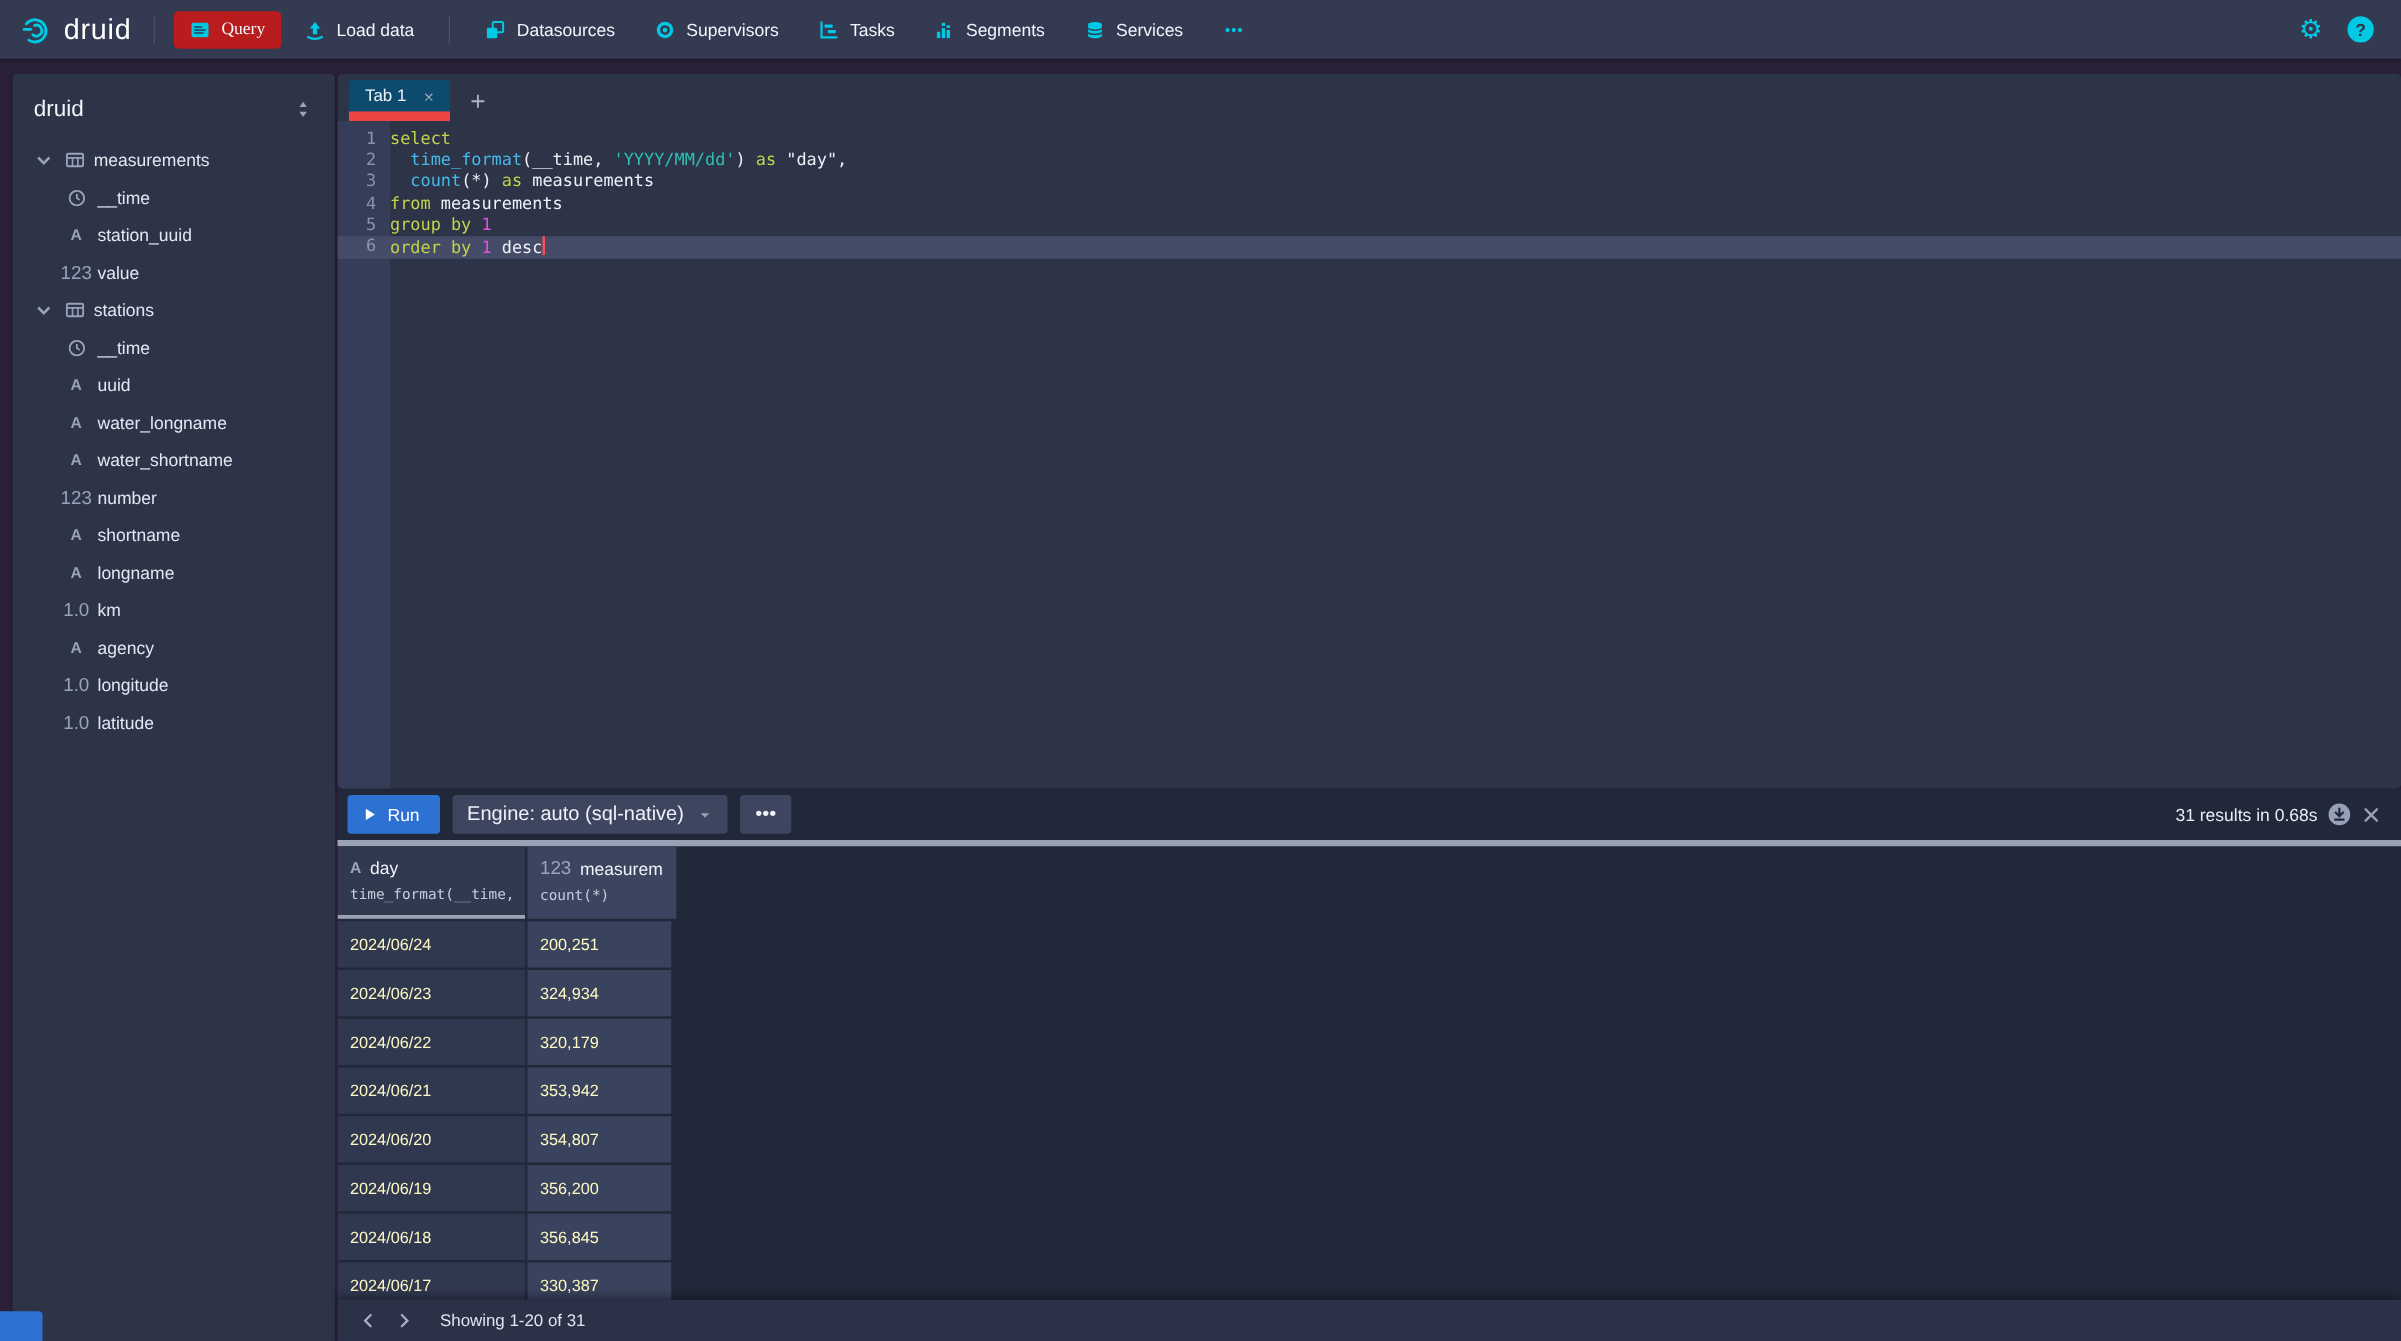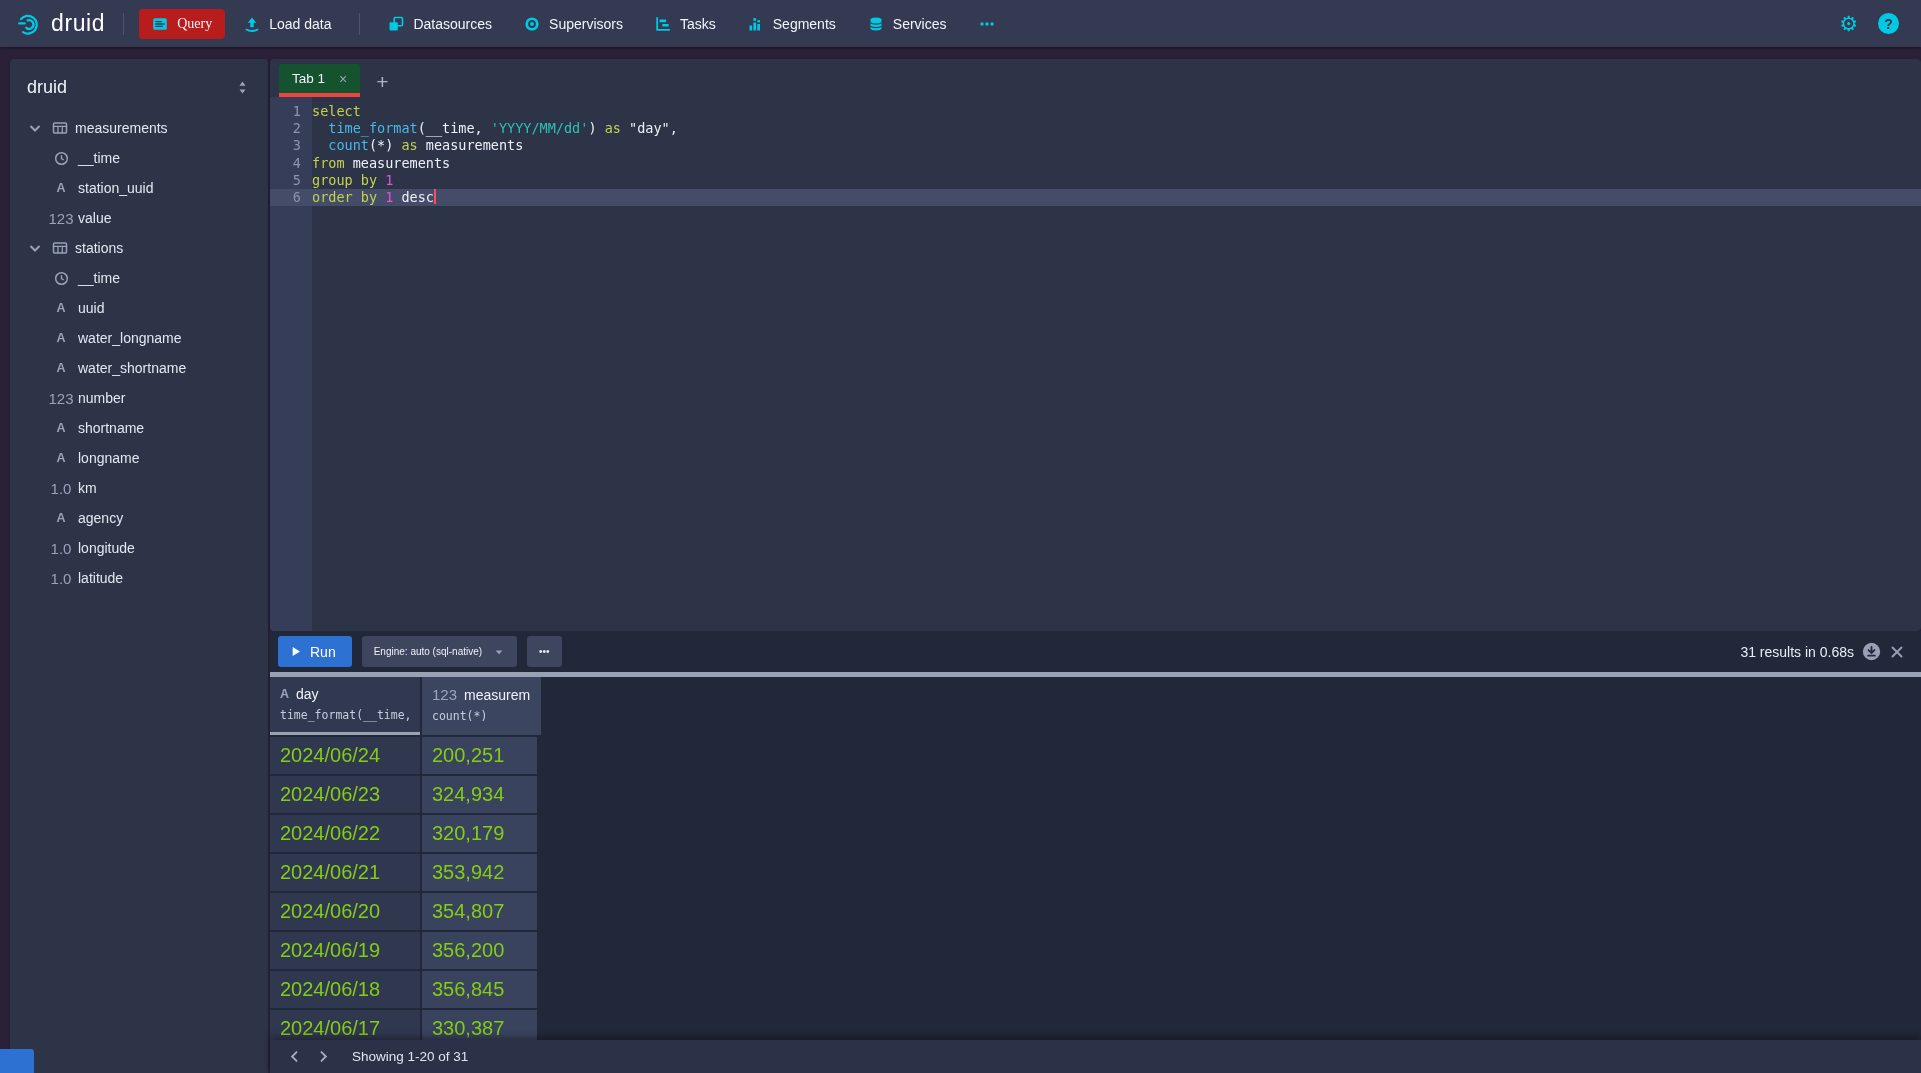--- a/index.html
+++ b/index.html
@@ -30,22 +30,22 @@
   .tree-item.depth0 { padding-left:15px; gap:5px; }
   .tree-item.depth1 { padding-left:41px; gap:7px; }
   .tree-icon { width:20px; display:flex; justify-content:center; align-items:center; color:#98a2b8; flex:none; }
   .type-text { font-size:15px; color:#98a2b8; letter-spacing:0; }
   .letter-a { font-size:12.5px; font-weight:bold; color:#98a2b8; }
 
   
   .editor-panel { position:absolute; left:270px; top:59px; width:1651px; height:572px;
                   background:#2d3448; border-radius:4px; overflow:hidden; box-shadow:0 1px 3px rgba(0,0,0,.3); }
   .tabbar { height:38px; display:flex; align-items:flex-end; padding-left:9px; }
-  .tab { display:flex; align-items:center; gap:14px; height:33px; padding:0 13px; background:#14532d;
-         border-radius:3px 3px 0 0; border-bottom:4px solid #ef4444; color:#f0f3f8; font-size:13.5px; cursor:pointer; }
+  .tab { display:flex; align-items:center; gap:14px; height:33px; padding:0 13px; background:#0c4a6e;
+         border-radius:3px 3px 0 0; border-bottom:8px solid #ef4444; color:#f0f3f8; font-size:13.5px; cursor:pointer; }
   .tab-close { color:#9aa4ba; font-size:14px; line-height:1; cursor:pointer; }
   .tab-add { color:#aab3c6; font-size:21px; margin-left:16px; margin-bottom:5px; line-height:1; cursor:pointer; font-weight:300; }
   .code { position:absolute; top:38px; left:0; right:0; bottom:0; padding-top:6px;
           font-family:"DejaVu Sans Mono", monospace; font-size:13.5px; line-height:17.2px;
           background:linear-gradient(90deg, #363d58 0, #363d58 42px, transparent 42px); cursor:text; }
   .code-row { display:flex; white-space:pre; }
   .code-row.active { background:#454c68; }
   .ln { width:42px; text-align:right; padding-right:11px; color:#8b94ab; flex:none; }
   .code-text { }
   .tk-kw { color:#c3d34c; }
@@ -53,38 +53,38 @@
   .tk-str { color:#2cc1b2; }
   .tk-num { color:#e051e0; }
   .tk-plain { color:#eef1f8; }
   .cursor { display:inline-block; width:2px; height:15px; background:#ff4d57; vertical-align:-2px; }
 
   
   .south { position:absolute; left:270px; top:631px; right:0; bottom:0; background:#212839; }
   .toolbar { display:flex; align-items:center; height:41px; padding:0 16px 0 8px; gap:10px; }
   .btn-run { display:flex; align-items:center; gap:8px; background:#2d72d2; color:#ffffff; font-size:14px;
              height:31px; padding:0 16px 0 11px; border-radius:3px; cursor:pointer; border:none; }
-  .btn-secondary { display:flex; align-items:center; gap:11px; background:#3d455f; color:#eef1f7; font-size:10px;
+  .btn-secondary { display:flex; align-items:center; gap:11px; background:#3d455f; color:#eef1f7; font-size:16px;
                    height:31px; padding:0 12px; border-radius:3px; cursor:pointer; border:none; }
   .status-group { margin-left:auto; display:flex; align-items:center; gap:8px; }
   .status-text { color:#e8edf5; font-size:14px; }
   .icon-btn { cursor:pointer; display:flex; align-items:center; }
   .splitter { position:absolute; left:0; top:41px; right:0; height:5px; background:#99a1b4; cursor:row-resize; }
 
   .results { position:absolute; left:0; top:46px; right:0; bottom:33px; overflow:hidden; }
   .thead { display:flex; gap:2px; }
   .th { height:58px; padding:9px 10px 0 10px; cursor:pointer; }
   .th.c1 { width:150px; background:#313950; border-bottom:3px solid #9aa2b5; }
   .th.c2 { width:119px; background:#3b455f; }
   .th-name { display:flex; align-items:center; gap:7px; font-size:14px; color:#f0f3f9; white-space:nowrap; overflow:hidden; }
   .th-type { color:#9aa6bd; flex:none; }
   .th-sub { font-family:"DejaVu Sans Mono", monospace; font-size:11.5px; color:#c6cedd; margin-top:6px;
             white-space:nowrap; overflow:hidden; }
   .trow { display:flex; gap:2px; margin-top:2px; }
-  .td { height:37px; display:flex; align-items:center; padding:0 10px; font-size:20px; color:#84cc16; cursor:default; }
+  .td { height:37px; display:flex; align-items:center; padding:0 10px; font-size:13px; color:#fef9c3; cursor:default; }
   .td.c1 { width:150px; background:#303850; }
   .td.c2 { width:115px; background:#39435d; }
 
   .pagination { position:absolute; left:0; bottom:0; right:0; height:33px; background:#2b3248;
                 display:flex; align-items:center; padding:0 10px; box-shadow:0 -3px 7px rgba(0,0,0,.35); }
   .page-btn { padding:4px 8px; cursor:pointer; display:flex; align-items:center; }
   .page-text { font-size:13.5px; color:#dfe4ee; margin-left:14px; }
 
   .corner-btn { position:absolute; left:0; bottom:0; width:34px; height:24px; background:#2d72d2;
                 border-radius:0 3px 0 0; cursor:pointer; }

